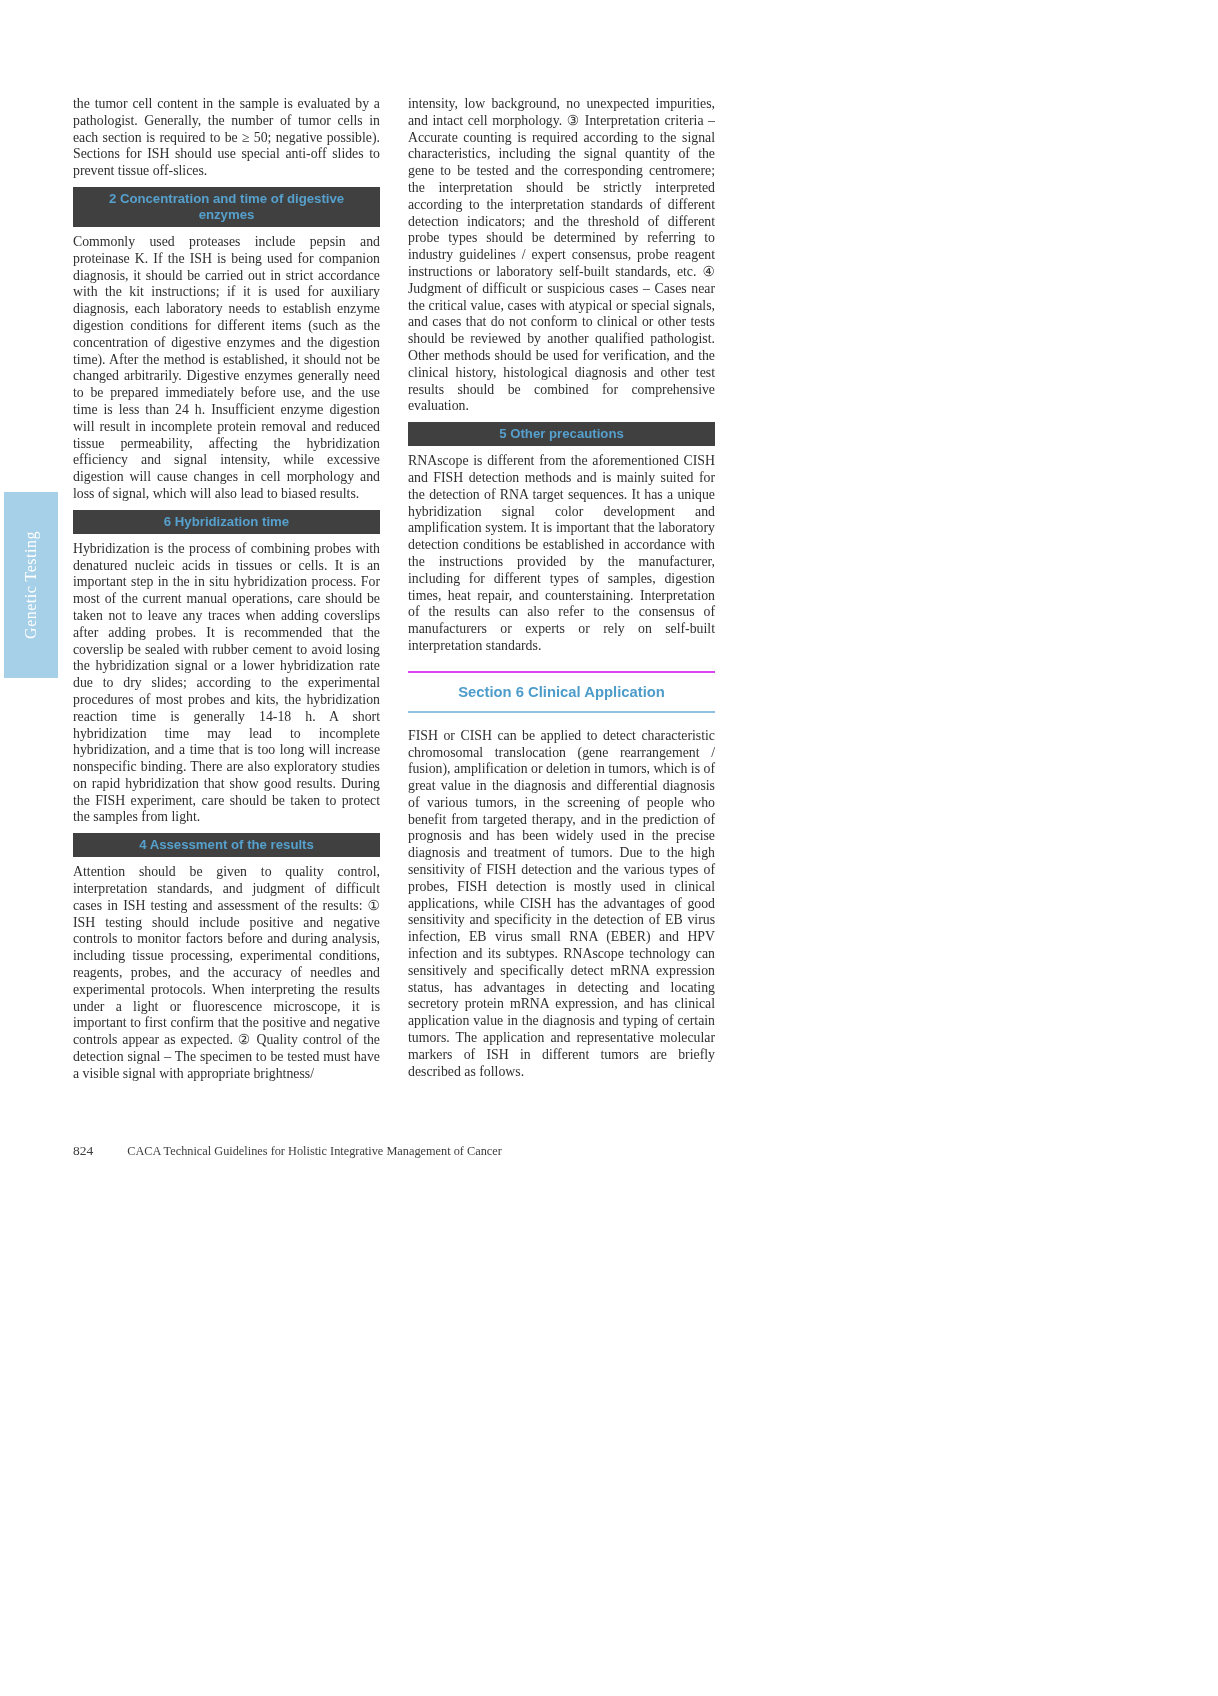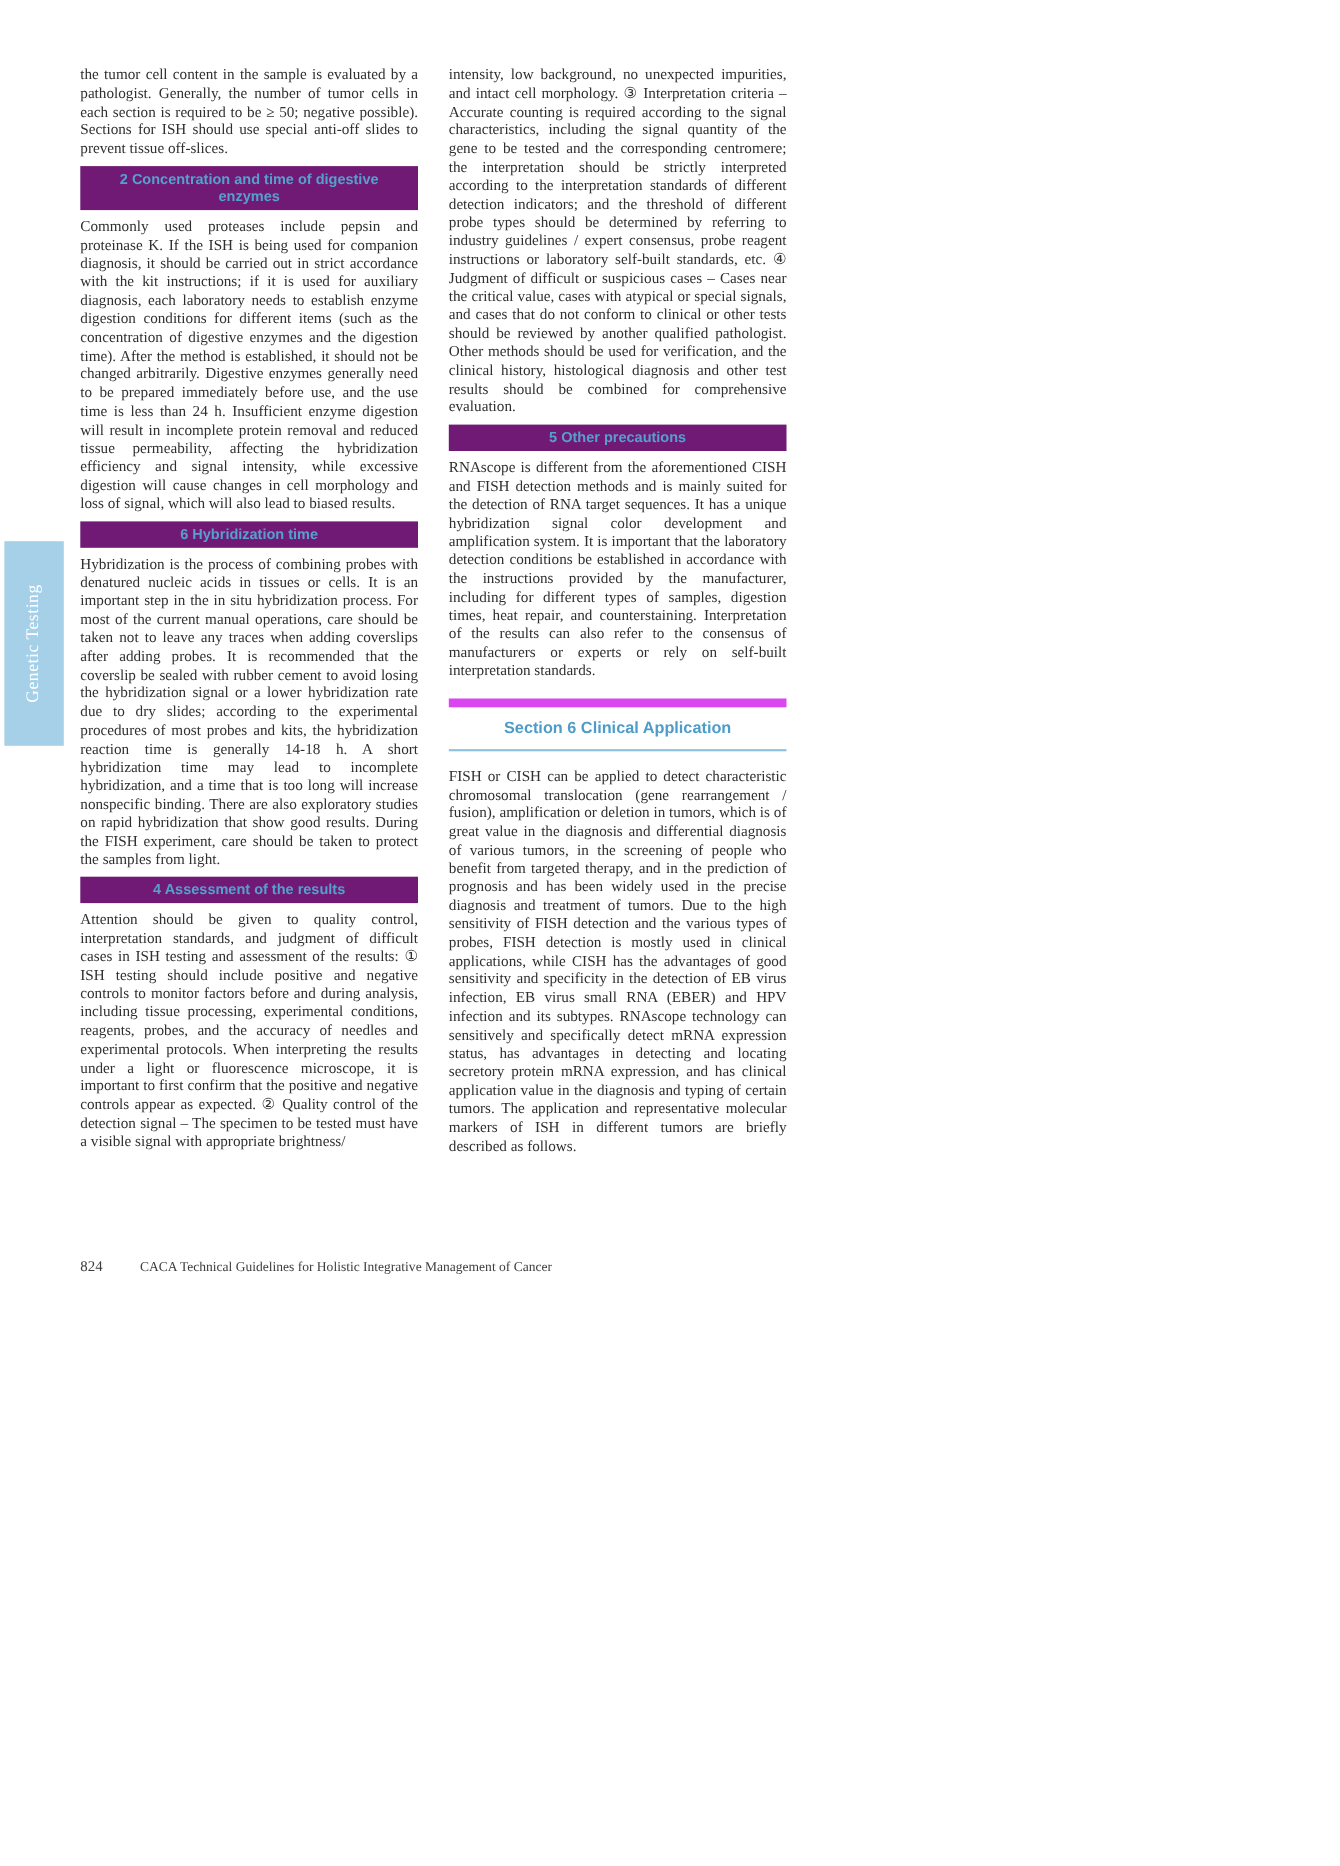--- a/index.html
+++ b/index.html
@@ -26,41 +26,41 @@
     font-family: "Liberation Serif", "DejaVu Serif", serif;
     font-size: 16px; letter-spacing: 0.5px;
   }
 
   
   .content {
     position: absolute; top: 60px; left: 73px;
     width: 643px;
     display: flex; gap: 28px;
   }
-  .col { width: 307px; }
+  .col { width: 307px; margin-top: 36px; }
   .col p {
     margin: 0;
     font-size: 13.8px; line-height: 16.8px;
     text-align: justify;
     text-justify: inter-word;
   }
 
   .inline-heading {
-    background: #701a75;
+    background: #404040;
     color: #55a0cd;
     font-family: "Liberation Sans", "DejaVu Sans", sans-serif;
     font-weight: bold;
     font-size: 13.2px; line-height: 16px;
     text-align: center;
     padding: 4px 8px;
     margin: 7px 0 7px 0;
   }
 
   .section-heading {
-    border-top: 8px solid #d946ef;
+    border-top: 2px solid #d946ef;
     border-bottom: 2px solid #8fc2de;
     color: #4d9cca;
     font-family: "Liberation Sans", "DejaVu Sans", sans-serif;
     font-weight: bold;
     font-size: 14.8px; line-height: 18px;
     text-align: center;
     padding: 10px 0;
     margin: 16px 0 15px 0;
   }
 

